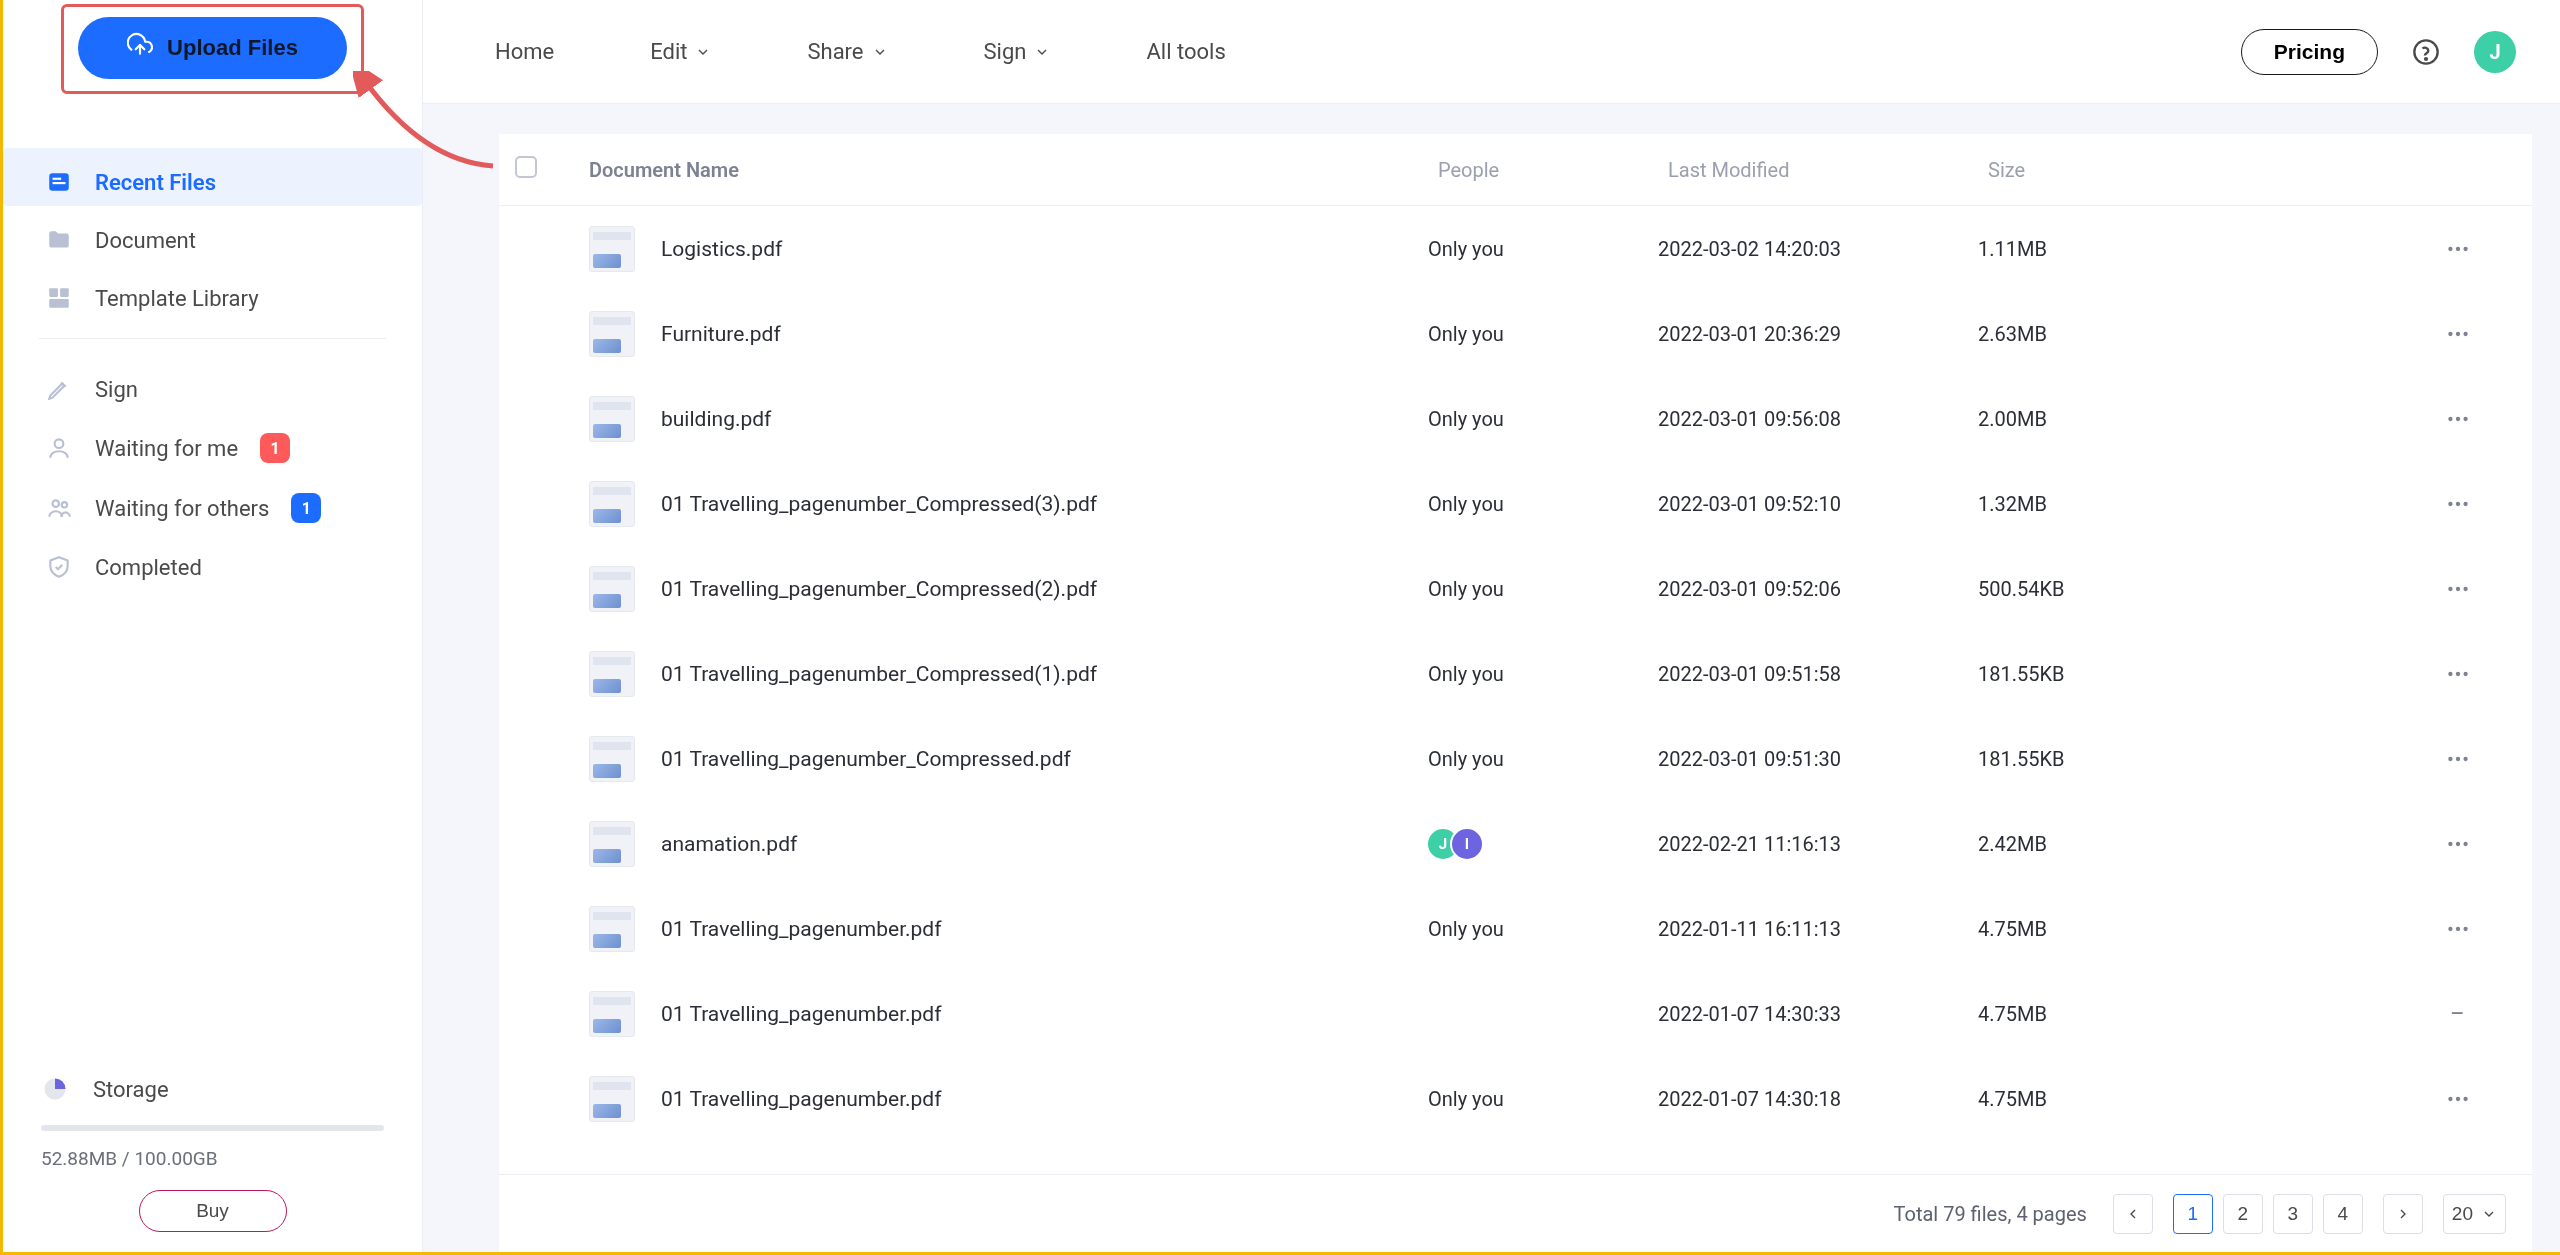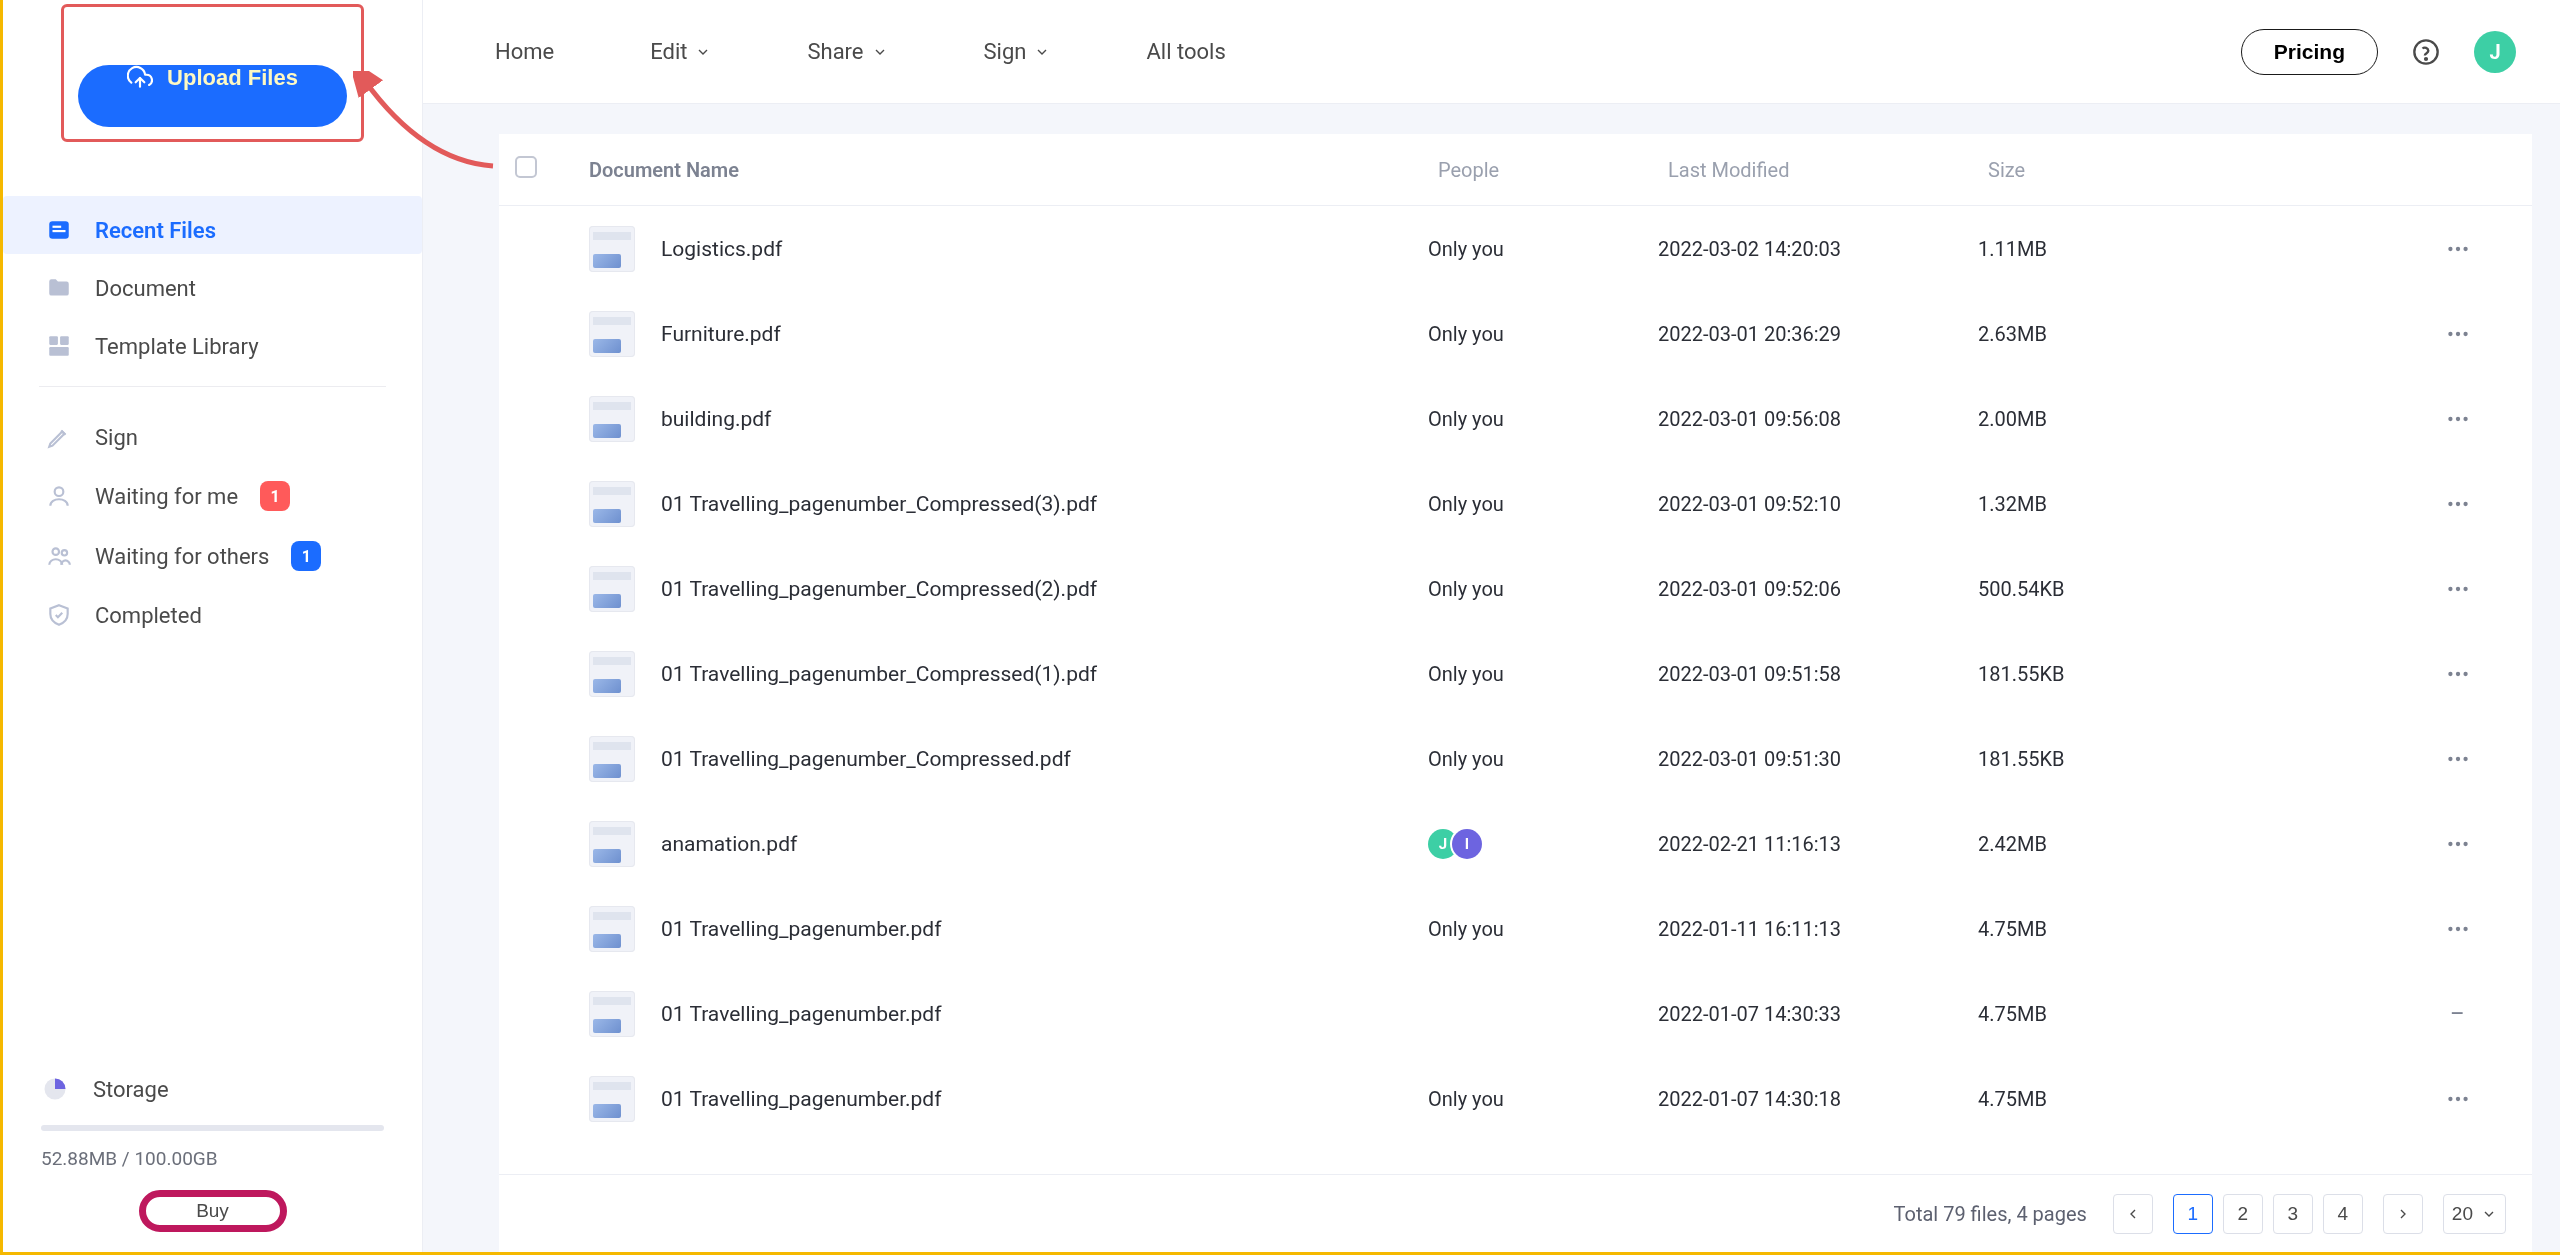--- a/index.html
+++ b/index.html
@@ -4,39 +4,39 @@
 <style>
 * { box-sizing: border-box; margin: 0; padding: 0; }
 body { font-family: -apple-system, BlinkMacSystemFont, "Segoe UI", Roboto, Helvetica, Arial, sans-serif; background: #fff; color: #1a1a1a; overflow: hidden; border-left: 3px solid #f5b800; border-bottom: 3px solid #f5b800; width: 2560px; height: 1255px; }
 .app { display: flex; height: 100%; }
 .sidebar { width: 420px; display: flex; flex-direction: column; border-right: 1px solid #eceef4; background: #fff; }
 .brand { display: flex; align-items: center; gap: 14px; padding: 25px 30px 22px 38px; }
 .brand-logo { width: 43px; height: 43px; border-radius: 10px; background: linear-gradient(135deg,#1a2a6c 0%, #1646a6 100%); display:flex; align-items:center; justify-content:center; }
 .brand-logo svg { width: 28px; height: 28px; }
 .brand-name { font-weight: 700; font-size: 23px; color: #1a1a1a; letter-spacing: .2px; }
 .upload-wrap { margin: 4px 58px 20px 58px; border: 3px solid #e25a5a; border-radius: 6px; padding: 10px 14px 12px 14px; position: relative; }
-.upload-btn { width: 100%; height: 62px; border-radius: 32px; border: none; background: #1b6cff; color: #fef9c3; font-size: 22px; font-weight: 600; display:flex; justify-content:center; gap:14px; cursor:pointer;margin-top:48px; }
+.upload-btn { width: 100%; height: 62px; border-radius: 32px; border: none; background: #1b6cff; color: #0f172a; font-size: 22px; font-weight: 600; display:flex; align-items:center; justify-content:center; gap:14px; cursor:pointer; }
 .upload-btn svg { width:26px; height:26px; }
 .arrow { position: absolute; right: -142px; top: 64px; pointer-events:none; }
 .arrow svg { width: 150px; height: 110px; }
 .nav { margin-top: 34px; display:flex; flex-direction:column; }
 .nav-item { display:flex; align-items:center; gap:22px; padding: 20px 30px 10px 42px; color:#4a4a4a; font-size:22px; cursor:pointer; border-radius:4px; }
 .nav-item.active { background:#edf2ff; color:#1b6cff; font-weight:600; }
 .nav-item .ico { width:28px; height:28px; display:flex; align-items:center; justify-content:center; }
 .nav-item .ico svg { width:26px; height:26px; }
 .nav-divider { height:1px; background:#ececf0; margin: 16px 36px; }
 .badge { min-width:30px; height:30px; border-radius:8px; color:#fff; font-size:16px; font-weight:700; display:flex; align-items:center; justify-content:center; padding:0 8px; }
 .badge.red { background:#ff5a5a; }
 .badge.blue { background:#1b6cff; }
 .storage-block { margin-top:auto; padding: 0 38px 20px 38px; }
 .storage-row { display:flex; align-items:center; gap:24px; color:#4a4a4a; font-size:22px; margin-bottom:22px; }
 .storage-row .ico { width:28px; height:28px; }
 .storage-bar { height:6px; background:#e4e6ee; border-radius:3px; margin-bottom:16px; }
 .storage-text { font-size:19px; color:#6b6f7a; margin-bottom:20px; }
-.buy-btn { display:block; margin:0 auto; width:148px; height:42px; border:7px solid #be185d; background:#fff; border-radius:22px; font-size:19px; color:#4a4a4a; cursor:pointer; }
+.buy-btn { display:block; margin:0 auto; width:148px; height:42px; border:1px solid #be185d; background:#fff; border-radius:22px; font-size:19px; color:#4a4a4a; cursor:pointer; }
 
 .main { flex:1; display:flex; flex-direction:column; background:#f4f6fb; }
 .topbar { height:104px; background:#fff; display:flex; align-items:center; padding:0 44px 0 72px; border-bottom:1px solid #eceef4; }
 .topnav { display:flex; gap:96px; align-items:flex-end; }
 .topnav-item { font-size:22px; color:#4a4a4a; display:flex; align-items:center; gap:8px; cursor:pointer; }
 .topnav-item svg { width:16px; height:16px; }
 .topbar-right { margin-left:auto; display:flex; align-items:center; gap:30px; }
 .pricing-btn { height:46px; padding:0 32px; border:1.5px solid #1a1a1a; border-radius:24px; background:#fff; font-size:21px; font-weight:700; cursor:pointer; }
 .iconbtn { width:36px; height:36px; display:flex; align-items:center; justify-content:center; cursor:pointer; color:#4a4a4a; }
 .iconbtn svg { width:28px; height:28px; }

